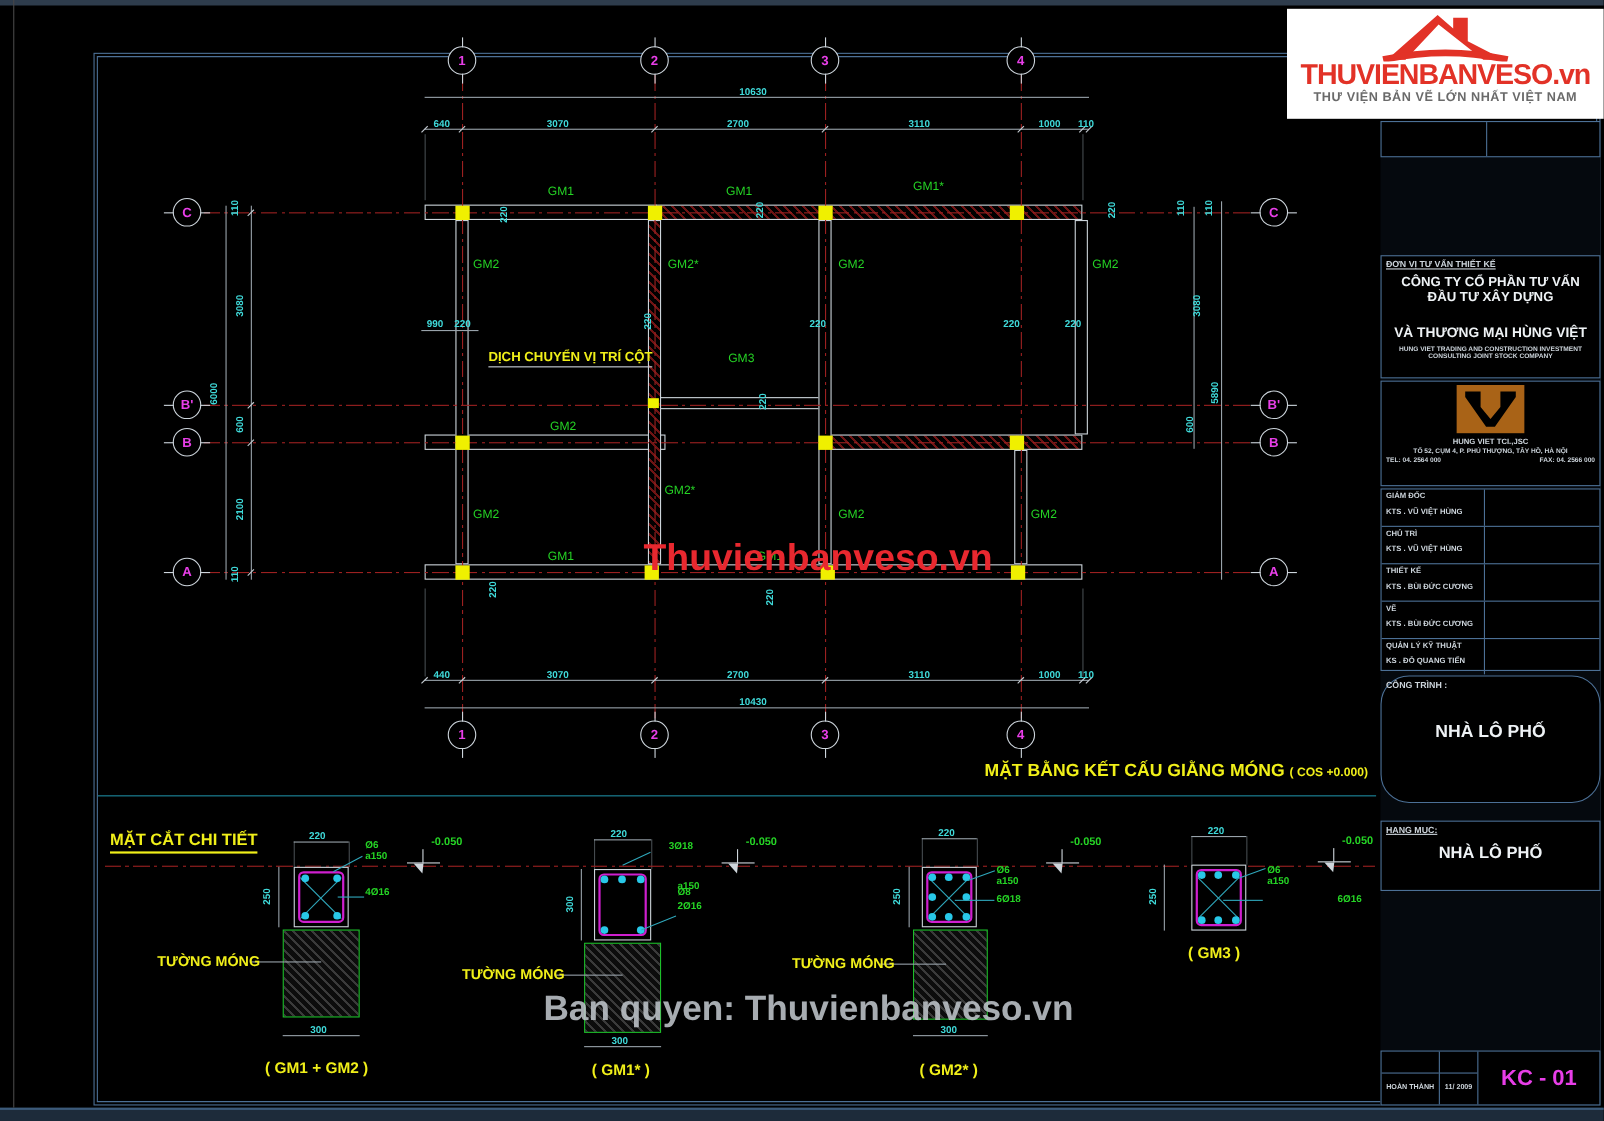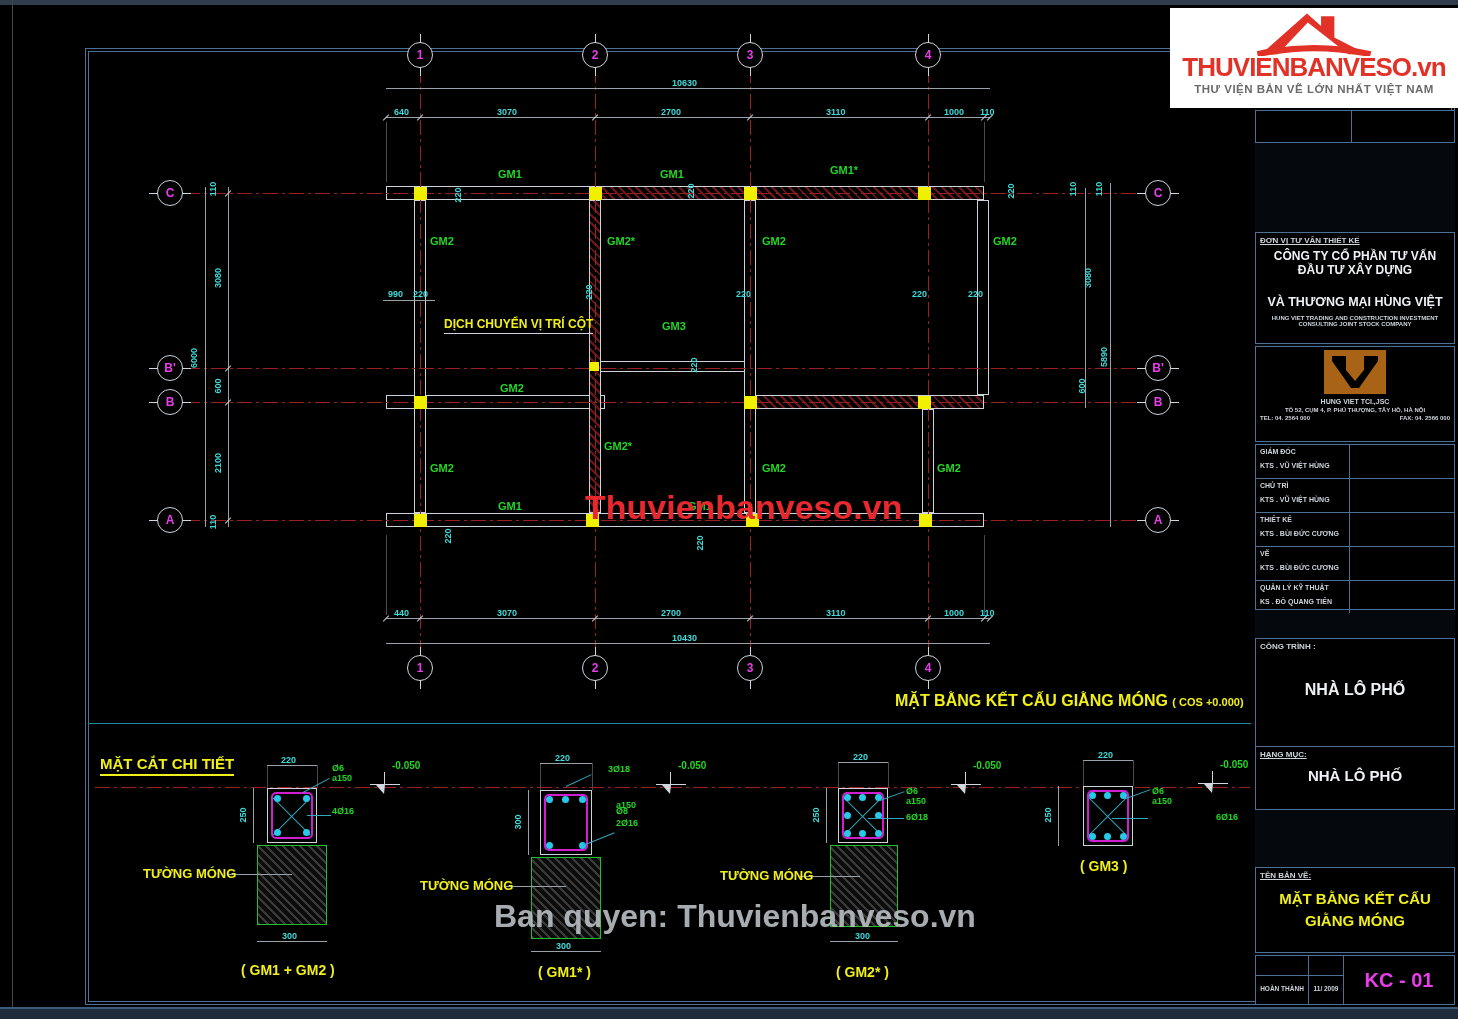--- a/index.html
+++ b/index.html
@@ -18,21 +18,21 @@
   .beam.ht{background:repeating-linear-gradient(45deg,#6e1414 0 2px,#000 2px 6px);}
   .ycol{position:absolute;background:#f0f000;z-index:4;}
   .bub{position:absolute;width:24px;height:24px;border:1px solid #cdd5dc;border-radius:50%;background:#000;color:#e83ee8;
        font-weight:bold;font-size:12px;display:flex;align-items:center;justify-content:center;z-index:5;}
   .bub-v::before{content:"";position:absolute;left:50%;top:-9px;width:1px;height:9px;background:#cdd5dc;}
   .bub-v::after{content:"";position:absolute;left:50%;bottom:-9px;width:1px;height:9px;background:#cdd5dc;}
   .bub-h::before{content:"";position:absolute;top:50%;left:-9px;height:1px;width:9px;background:#cdd5dc;}
   .bub-h::after{content:"";position:absolute;top:50%;right:-9px;height:1px;width:9px;background:#cdd5dc;}
   .cd{position:absolute;color:#3fd9d9;font-weight:bold;font-size:9px;white-space:nowrap;z-index:6;}
   .rot{transform:rotate(-90deg);}
-  .gl{position:absolute;color:#25d425;font-weight:bold;font-size:11px;white-space:nowrap;z-index:6;}
+  .gl{position:absolute;color:#25d425;font-weight:normal;font-size:11px;white-space:nowrap;z-index:6;}
   .gs{position:absolute;color:#25d425;font-weight:bold;font-size:9px;white-space:nowrap;z-index:6;}
   .yl{position:absolute;color:#f0ef19;font-weight:bold;white-space:nowrap;z-index:6;}
   .cap{position:absolute;color:#f0ef19;font-weight:bold;font-size:14px;white-space:nowrap;z-index:6;}
   
   .dbox{position:absolute;border:1px solid #ccd4da;background:#000;z-index:2;box-sizing:border-box;}
   .stir{position:absolute;inset:3px;border:2px solid #cf1fcf;border-radius:5px;}
   .xwrap{position:absolute;inset:5px;overflow:hidden;}
   .xwrap::before,.xwrap::after{content:"";position:absolute;left:-20%;top:50%;width:140%;height:1px;background:#2fa8bc;}
   .xwrap::before{transform:rotate(45deg);} .xwrap::after{transform:rotate(-45deg);}
   .rb{position:absolute;width:7px;height:7px;border-radius:50%;background:#28c8e8;z-index:3;}
@@ -431,32 +431,27 @@
       <div style="flex:1;"></div>
     </div>
     <div class="row5" style="height:32px;">
       <div class="r5l">
           <div class="role">QUẢN LÝ KỸ THUẬT</div>
           <div class="pname">KS . ĐỖ QUANG TIẾN</div>
         </div>
       <div style="flex:1;"></div>
     </div>
   </div>
-  <div class="sec" style="top:528px;height:130px;">
+  <div class="sec" style="top:504px;height:116px;border-radius:26px;">
     <div class="slab" style="text-decoration:none;">CÔNG TRÌNH :</div>
     <div class="sval" style="font-size:16px;margin-top:30px;">NHÀ LÔ PHỐ</div>
   </div>
   <div class="sec" style="top:636px;height:64px;">
     <div class="slab">HẠNG MỤC:</div>
     <div class="sval" style="font-size:15px;margin-top:8px;">NHÀ LÔ PHỐ</div>
-  </div>
-  <div class="sec" style="top:757px;height:86px;">
-    <div class="slab">TÊN BẢN VẼ:</div>
-    <div class="sval" style="font-size:15px;margin-top:10px;color:#f0ef19;">MẶT BẰNG KẾT CẤU</div>
-    <div class="sval" style="font-size:15px;margin-top:5px;color:#f0ef19;">GIẰNG MÓNG</div>
   </div>
   <div class="sec" style="top:845px;height:50px;display:flex;">
     <div style="width:53px;border-right:1px solid #4c7096;display:flex;flex-direction:column;box-sizing:border-box;">
       <div style="height:19px;border-bottom:1px solid #4c7096;"></div>
       <div class="tbsmall" style="margin-top:9px;font-size:6.5px;">HOÀN THÀNH</div>
     </div>
     <div style="width:35px;border-right:1px solid #4c7096;display:flex;flex-direction:column;box-sizing:border-box;">
       <div style="height:19px;border-bottom:1px solid #4c7096;"></div>
       <div class="tbsmall" style="margin-top:9px;font-size:6.5px;">11/ 2009</div>
     </div>

